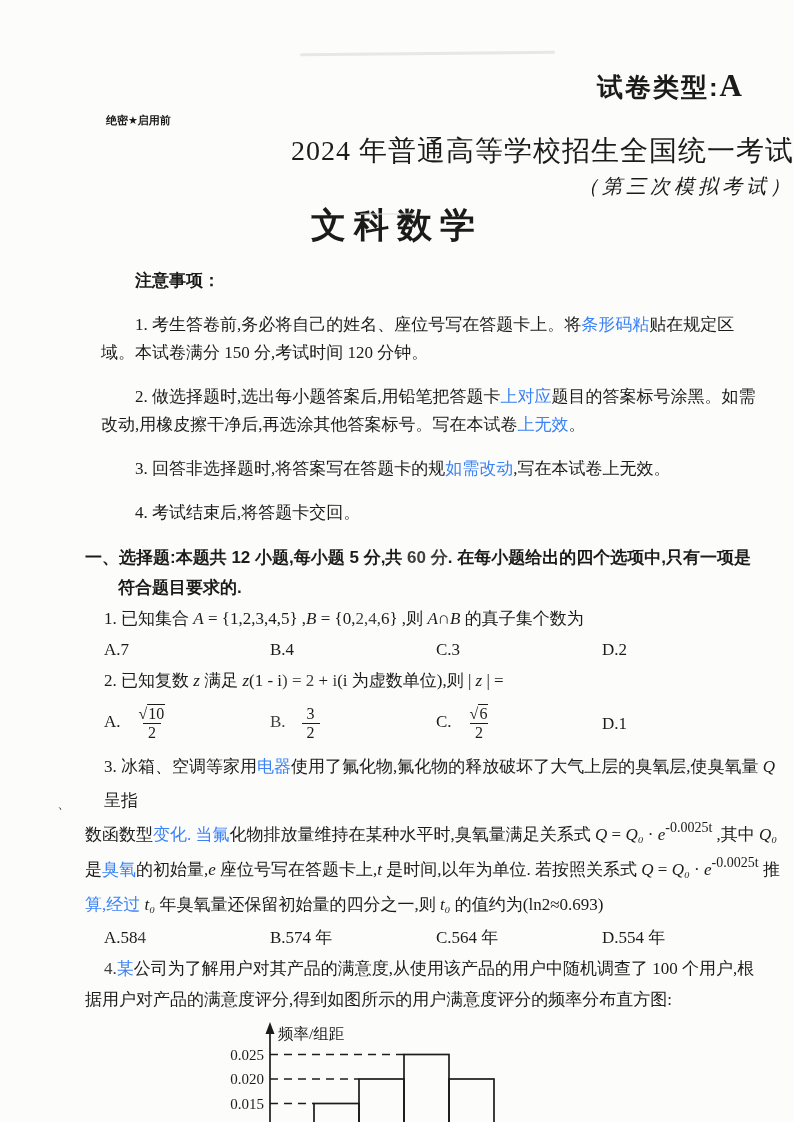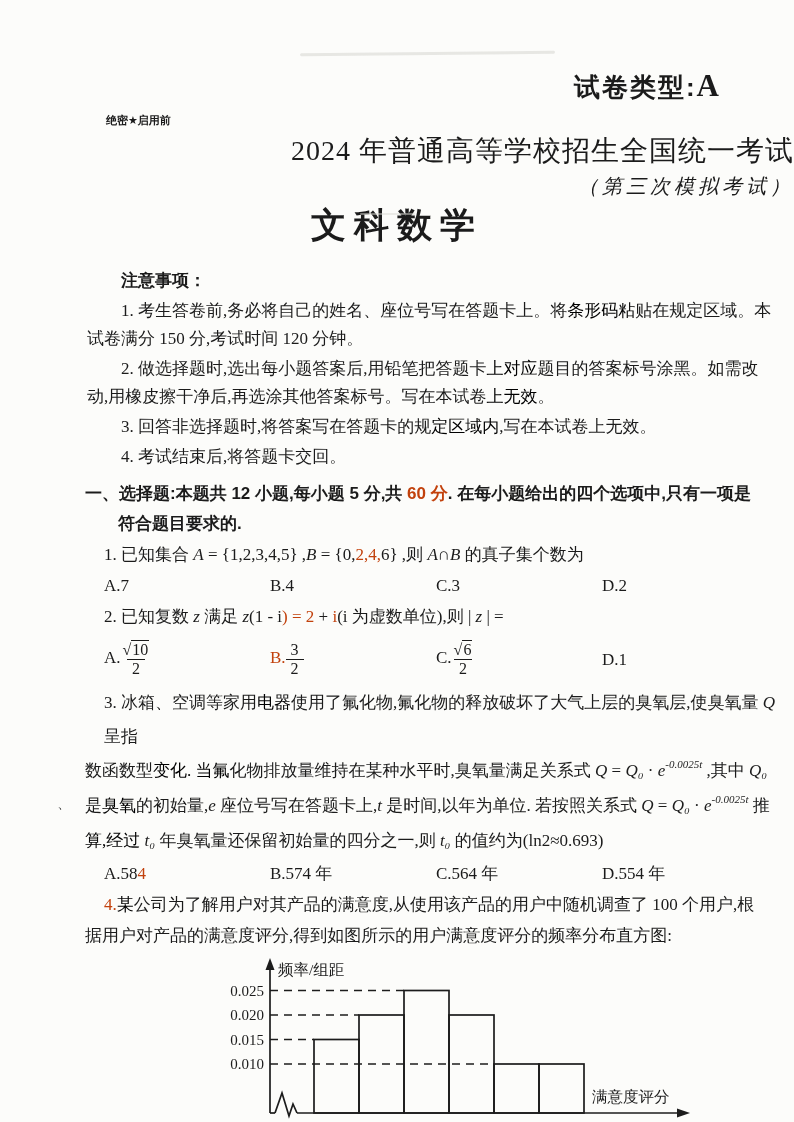--- a/index.html
+++ b/index.html
@@ -4,47 +4,47 @@
 <style>
   html,body{margin:0;padding:0;}
   body{
     width:794px;height:1122px;overflow:hidden;position:relative;
     background:#fcfcfa;color:#1b1b1b;
     font-family:"Liberation Serif","DejaVu Serif",serif;
     font-size:17px;
   }
   .sans{font-family:"Liberation Sans","DejaVu Sans",sans-serif;}
   
-  .r{color:#c2410c;}
-  .r2{color:#000000;}
+  .r{color:#404040;}
+  .r2{color:#3b82f6;}
   .m{font-style:italic;}
-  .sup{font-size:11px;position:relative;top:-8px;font-style:italic;margin-top:22px;}
+  .sup{font-size:14px;position:relative;top:-8px;margin-top:22px;}
   
-  .paper-type{ text-align:right; padding:68px 75px 0 0; font-weight:700; font-size:26px; letter-spacing:2px;}
+  .paper-type{ text-align:right; padding:68px 52px 0 0; font-weight:700; font-size:26px; letter-spacing:2px;}
   .paper-type .type-letter{font-size:31px; font-weight:700; letter-spacing:0;}
   .secrecy{margin:8px 0 0 106px; font-weight:700; font-size:11px;}
   .exam-title{text-align:right; margin-top:4px; font-size:28px; letter-spacing:1px;}
   .exam-subtitle{text-align:right; margin-top:3px; font-size:20px; letter-spacing:4px; font-style:italic;}
   .exam-subject{text-align:center; margin-top:2px; font-size:35px; font-weight:900; letter-spacing:8px;}
   
   .notes{margin:18px 16px 0 85px;}
-  .notes p{margin:2px; line-height:28px; text-indent:2em;}
+  .notes p{margin:16px; line-height:28px; text-indent:2em;}
   .notes .notes-heading{font-weight:700;}
   
   .sec{margin:8px 14px 0 85px; font-weight:700; line-height:30px;}
   .sec .l2{padding-left:33px;}
   
   .q{margin:0 14px 0 85px; line-height:31px;}
   .q .ql{padding-left:0;}
   .q .first{padding-left:19px;}
   .q3line{line-height:34px;}
   .opts{display:flex; margin-left:104px; line-height:31px;}
   .opts .col{width:166px;}
   .opts.frac-row{align-items:center; height:54px;}
-  .frac{display:inline-flex; flex-direction:column; align-items:center; vertical-align:middle; line-height:1.12; font-size:16px; margin-left:0;}
+  .frac{display:inline-flex; flex-direction:column; align-items:center; vertical-align:middle; line-height:1.12; font-size:16px; margin-left:16px;}
   .frac .den{border-top:1.5px solid #1b1b1b; padding:0 5px;}
   .frac .num{padding:0 2px;}
   .rad{border-top:1.5px solid #1b1b1b; padding:0 1px;}
   .stray{position:absolute; left:57px; top:795px; font-size:14px; color:#333;}
   
   .chart{margin:4px 0 0 222px; width:480px;}
   
   .artifact{position:absolute; background:#d9d9d3; border-radius:2px;}
   .a1{left:300px; top:52px; width:255px; height:3px; transform:rotate(-.6deg); opacity:.6;}
   .a2{left:360px; top:213px; width:55px; height:2px; opacity:.5;}
@@ -65,21 +65,21 @@
   <div class="secrecy sans">绝密★启用前</div>
 
   <div class="exam-title">2024 年普通高等学校招生全国统一考试</div>
   <div class="exam-subtitle">（第三次模拟考试）</div>
   <div class="exam-subject sans">文科数学</div>
 
   <div class="notes">
     <p class="notes-heading sans">注意事项：</p>
     <p><span>1. 考生答卷前,务必将自己的姓名、座位号写在答题卡上。将</span><span class="r2">条形码粘</span><span>贴在规定区域。本试卷满分 150 分,考试时间 120 分钟。</span></p>
     <p><span>2. 做选择题时,选出每小题答案后,用铅笔把答题卡</span><span class="r2">上对应</span><span>题目的答案标号涂黑。如需改动,用橡皮擦干净后,再选涂其他答案标号。写在本试卷</span><span class="r2">上无效</span><span>。</span></p>
-    <p><span>3. 回答非选择题时,将答案写在答题卡的规</span><span class="r2">定区域内</span><span>,写在本试卷上无效。</span></p>
+    <p><span>3. 回答非选择题时,将答案写在答题卡的规</span><span class="r2">如需改动</span><span>,写在本试卷上无效。</span></p>
     <p><span>4. 考试结束后,将答题卡交回。</span></p>
   </div>
 
   <div class="sec sans">
     <div class="l1"><span>一、选择题:本题共 12 小题,每小题 5 分,共 </span><span class="r">60 分</span><span>. 在每小题给出的四个选项中,只有一项是</span></div>
     <div class="l2"><span>符合题目要求的.</span></div>
   </div>
 
   <div class="q">
     <div class="ql first"><span>1. 已知集合 </span><span class="m">A</span><span> = {1,2,3,4,5} ,</span><span class="m">B</span><span> = {0,</span><span class="r">2,4,</span><span>6} ,则 </span><span class="m">A∩B</span><span> 的真子集个数为</span></div>

